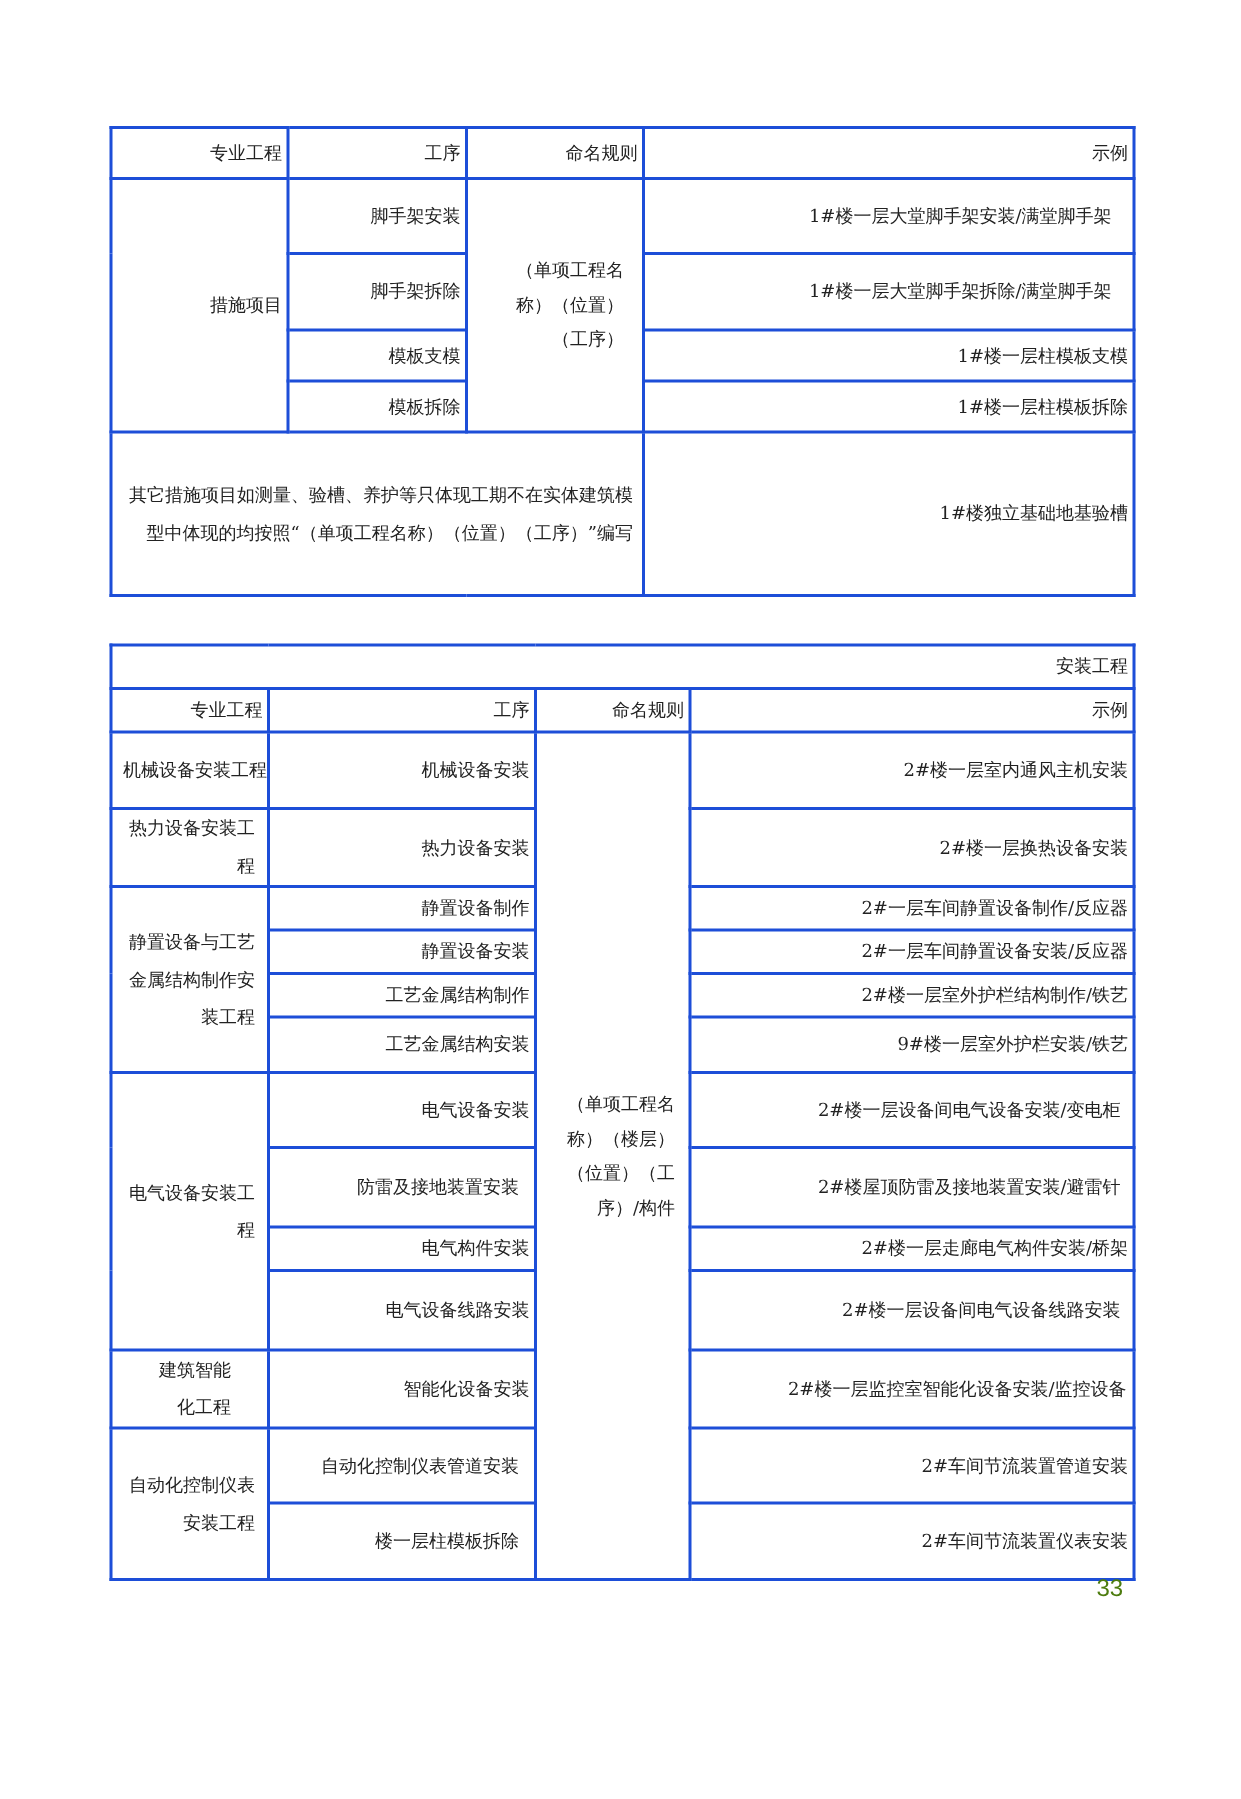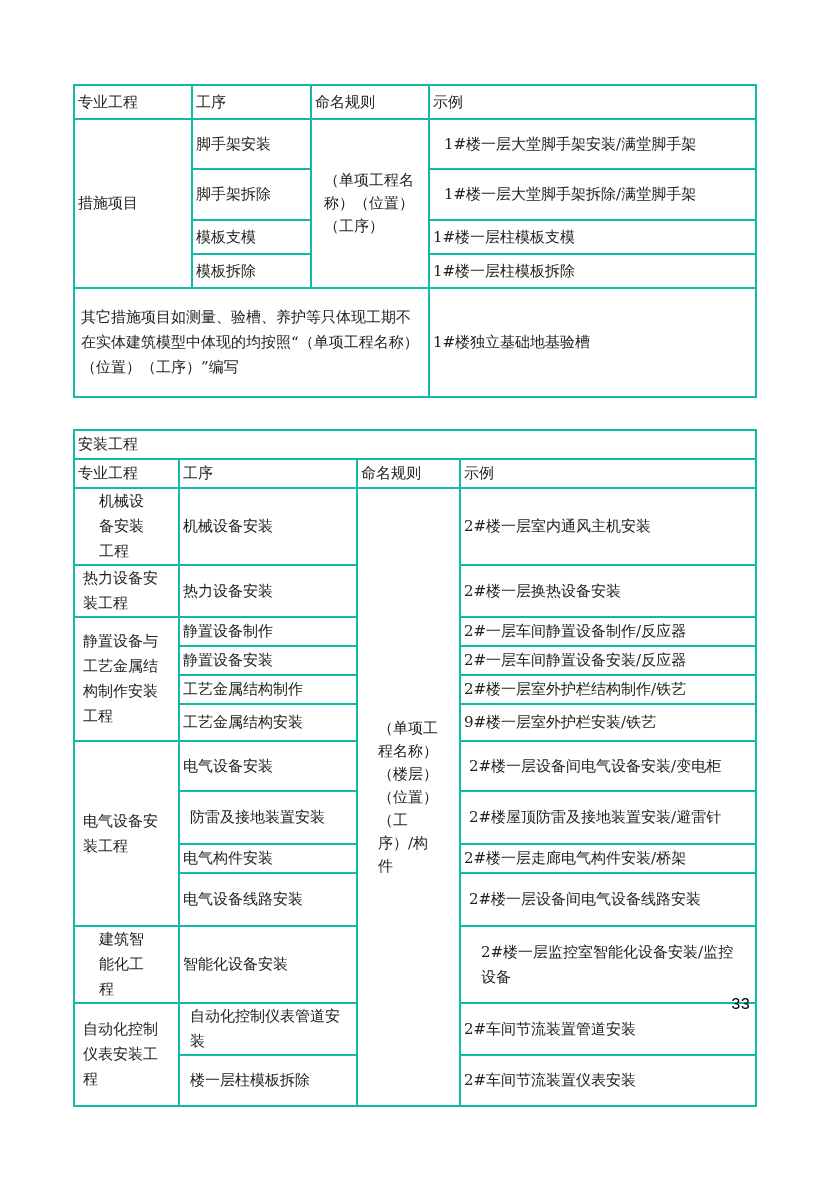--- a/index.html
+++ b/index.html
@@ -1,24 +1,24 @@
 <!DOCTYPE html>
 <html><head>
 <meta charset="utf-8">
 <style>
   html, body { margin: 0; padding: 0; background: #ffffff; }
   body { width: 827px; height: 1199px; position: relative; overflow: hidden;
          font-family: "DejaVu Serif", "Liberation Serif", serif; color: #222; }
   table { position: absolute; border-collapse: collapse; table-layout: fixed; }
-  td { border: 2px solid #14b8a6; text-align: left; vertical-align: middle;
-       font-size: 15px; line-height: 25px; padding: 0 3px; word-break: break-all; }
+  td { border: 2px solid #1d4ed8; text-align: right; vertical-align: middle;
+       font-size: 12px; line-height: 25px; padding: 0 3px; word-break: break-all; }
   #t1 { left: 73px; top: 84px; width: 682px; }
   #t2 { left: 73px; top: 429px; width: 682px; }
-  .page-num { position: absolute; left: 731px; top: 996px; font-size: 16px;
-              font-family: Liberation Mono, monospace; color: #000000; }
+  .page-num { position: absolute; left: 731px; top: 1051px; font-size: 16px;
+              font-family: Liberation Sans, sans-serif; color: #4d7c0f; }
   .rule { line-height: 23px; }
 </style>
 </head>
 <body>
 
 <table id="t1">
   <colgroup>
       <col style="width:118px">
       <col style="width:119px">
       <col style="width:118px">
@@ -68,23 +68,23 @@
     <td colspan="4">安装工程</td>
   </tr>
   <tr style="height:29px">
     <td>专业工程</td>
     <td>工序</td>
     <td>命名规则</td>
     <td>示例</td>
   </tr>
 
   <tr style="height:51px">
-    <td style="padding:0 24px">机械设备安装工程</td>
+    <td style="padding:0 0">机械设备安装工程</td>
     <td>机械设备安装</td>
-    <td rowspan="14" class="rule" style="padding:0 20px">（单项工程名称）（楼层）（位置）（工序）/构件</td>
+    <td rowspan="14" class="rule" style="padding:0 9px">（单项工程名称）（楼层）（位置）（工序）/构件</td>
     <td>2#楼一层室内通风主机安装</td>
   </tr>
 
   <tr style="height:50px">
     <td style="padding:0 8px">热力设备安装工程</td>
     <td>热力设备安装</td>
     <td>2#楼一层换热设备安装</td>
   </tr>
 
   <tr style="height:29px">
@@ -119,21 +119,21 @@
     <td>2#楼一层走廊电气构件安装/桥架</td>
   </tr>
   <tr style="height:51px">
     <td>电气设备线路安装</td>
     <td style="padding:13px 8px">2#楼一层设备间电气设备线路安装</td>
   </tr>
 
   <tr style="height:51px">
     <td style="padding:0 24px">建筑智能化工程</td>
     <td>智能化设备安装</td>
-    <td style="padding:0 20px">2#楼一层监控室智能化设备安装/监控设备</td>
+    <td style="padding:0 4px">2#楼一层监控室智能化设备安装/监控设备</td>
   </tr>
 
   <tr style="height:50px">
     <td rowspan="2" style="padding:0 8px">自动化控制仪表安装工程</td>
     <td style="padding:0 10px">自动化控制仪表管道安装</td>
     <td>2#车间节流装置管道安装</td>
   </tr>
   <tr style="height:51px">
     <td style="padding:0 10px">楼一层柱模板拆除</td>
     <td>2#车间节流装置仪表安装</td>

